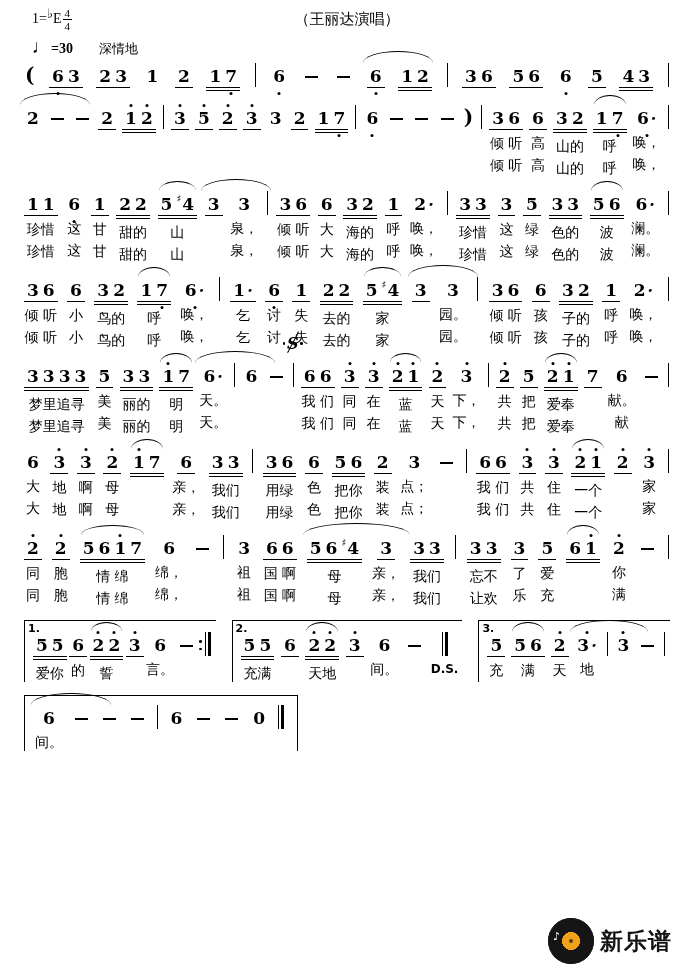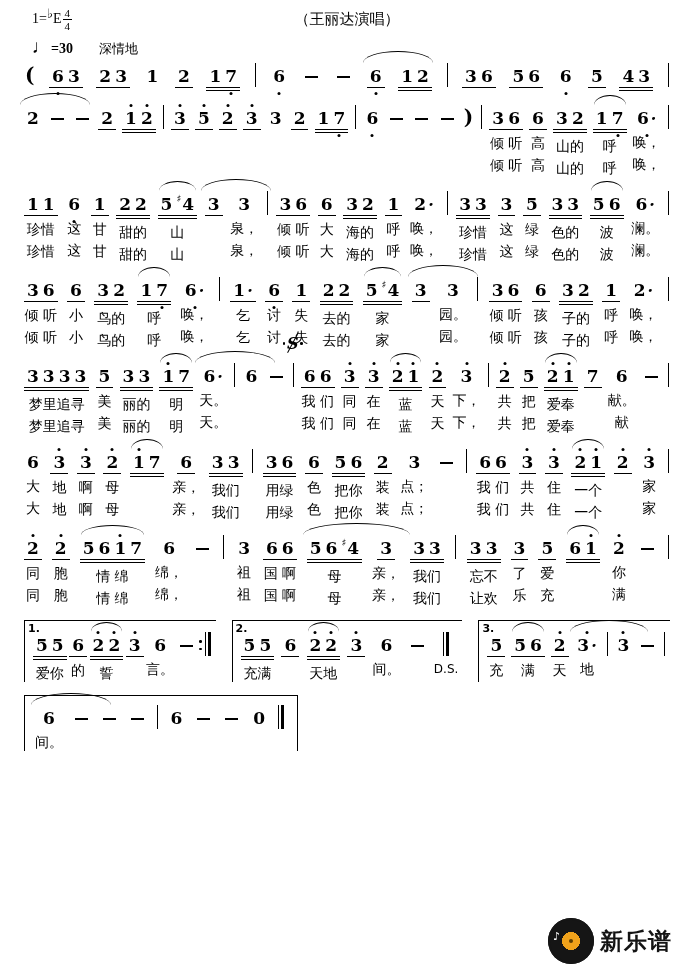--- a/index.html
+++ b/index.html
@@ -40,21 +40,21 @@
   .sh{font-size:10px;vertical-align:8px;margin-right:1px;font-style:normal;}
   .bar{width:1px;height:24px;background:#000;}
   .dash{width:13px;height:2px;background:#000;margin:0 2px 9px;}
   .paren{font-size:20px;font-weight:bold;line-height:24px;font-family:"DejaVu Serif",serif;}
   .rep,.fin{display:flex;align-items:flex-end;height:24px;}
   .repdots{display:flex;flex-direction:column;justify-content:center;height:22px;margin-right:3px;gap:5px;}
   .repdots i{width:2.5px;height:2.5px;background:#000;border-radius:50%;display:block;}
   .b-thin{width:1px;height:24px;background:#000;}
   .b-thick{width:3px;height:24px;background:#000;margin-left:2px;}
   .lr{height:18px;font-size:14px;white-space:nowrap;margin-top:4px;line-height:18px;}
-  .lr.ds{font-size:12px;font-weight:normal;}
+  .lr.ds{font-size:12px;font-weight:bold;}
   .tie::before{content:"";position:absolute;top:-9px;left:1px;right:1px;height:9px;
     border-top:1.5px solid #000;border-radius:50% 50% 0 0/100% 100% 0 0;}
   .tw::before{content:"";position:absolute;top:-11px;left:-4px;right:-48px;height:11px;
     border-top:1.5px solid #000;border-radius:50% 50% 0 0/100% 100% 0 0;z-index:2;}
   .segmark{position:absolute;top:-28px;left:-6px;width:14px;height:20px;
     font-size:16px;font-weight:bold;font-style:italic;
     font-family:"DejaVu Serif",serif;text-align:center;line-height:20px;}
   .segmark i{position:absolute;left:6px;top:-1px;width:1px;height:21px;background:#000;
     transform:rotate(28deg);}
   .segmark u{position:absolute;width:2.5px;height:2.5px;background:#000;border-radius:50%;}

